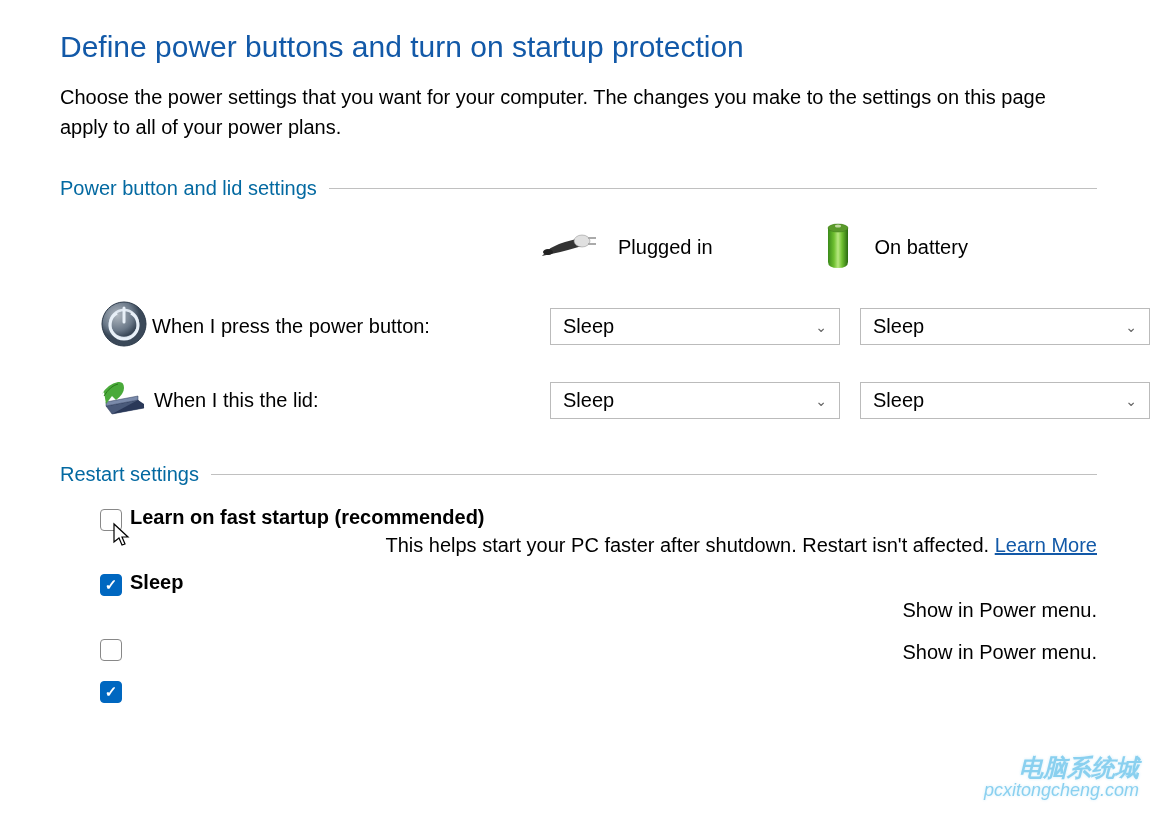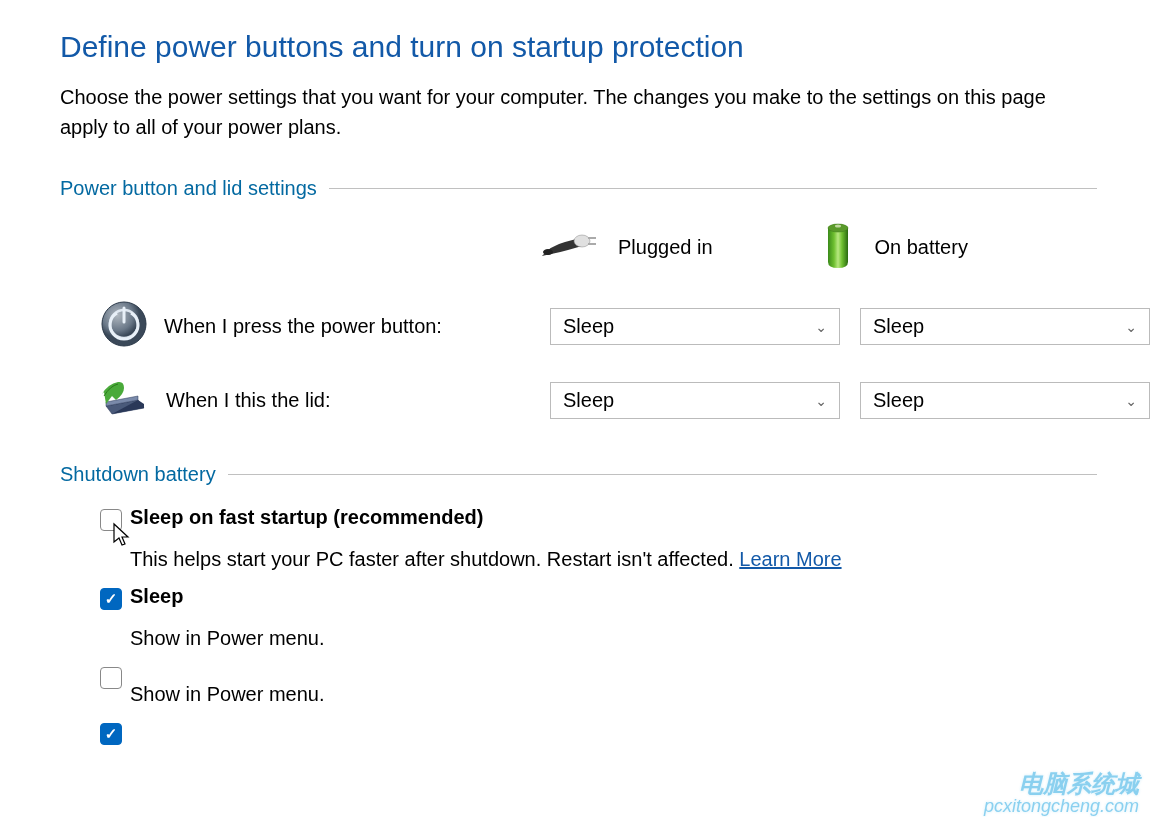--- a/index.html
+++ b/index.html
@@ -61,21 +61,21 @@
       display: grid;
       grid-template-columns: 440px 300px 300px;
       gap: 10px;
       align-items: center;
       margin-bottom: 25px;
       padding-left: 40px;
     }
     .row-label-cell {
       display: flex;
       align-items: center;
-      gap: 16px;
+      gap: 4px;
       font-size: 20px;
     }
     .dropdown {
       border: 1px solid #bbb;
       padding: 6px 12px;
       font-size: 20px;
       display: flex;
       justify-content: space-between;
       align-items: center;
       background: #fff;
@@ -121,36 +121,37 @@
     }
     .check-content {
       flex: 1;
     }
     .check-title {
       font-weight: 700;
       font-size: 20px;
     }
     .check-desc {
       font-size: 20px;
-      margin-top: 19px;
+      margin-top: 5px;
       color: #000;
+      text-align: right;
     }
     .link {
       color: #1259a8;
       text-decoration: underline;
       cursor: pointer;
     }
     .cursor-svg {
       position: absolute;
       pointer-events: none;
     }
     .watermark {
       position: absolute;
       right: 18px;
-      bottom: 0;
+      bottom: 16px;
       font-family: Arial, sans-serif;
       font-style: italic;
       font-size: 18px;
       color: #4db8e8;
       text-shadow: 0 0 3px rgba(77,184,232,0.4);
       line-height: 1.1;
       text-align: right;
       opacity: 0.65;
       margin-top: 30px;
     }
@@ -255,31 +256,31 @@
     <span class="chevron">⌄</span>
   </div>
   <div class="dropdown">
     <span>Sleep</span>
     <span class="chevron">⌄</span>
   </div>
 </div>
 
 <div class="shutdown-section">
   <div class="section-row">
-    <span class="section-label">Shutdown battery</span>
+    <span class="section-label">Restart settings</span>
     <div class="section-line"></div>
   </div>
 
   <div class="checkbox-row" style="position:relative;">
     <div class="checkbox"></div>
     <svg class="cursor-svg" style="left:52px; top:16px;" width="20" height="26" viewBox="0 0 20 26">
       <path d="M 2 2 L 2 20 L 7 16 L 10 23 L 13 22 L 10 15 L 16 15 Z" fill="#fff" stroke="#000" stroke-width="1.2"></path>
     </svg>
     <div class="check-content">
-      <div class="check-title">Sleep on fast startup (recommended)</div>
+      <div class="check-title">Learn on fast startup (recommended)</div>
       <div class="check-desc">
         <span>This helps start your PC faster after shutdown. Restart isn't affected. </span><span class="link">Learn More</span>
       </div>
     </div>
   </div>
 
   <div class="checkbox-row">
     <div class="checkbox checked">
       <span class="checkmark">✓</span>
     </div>

